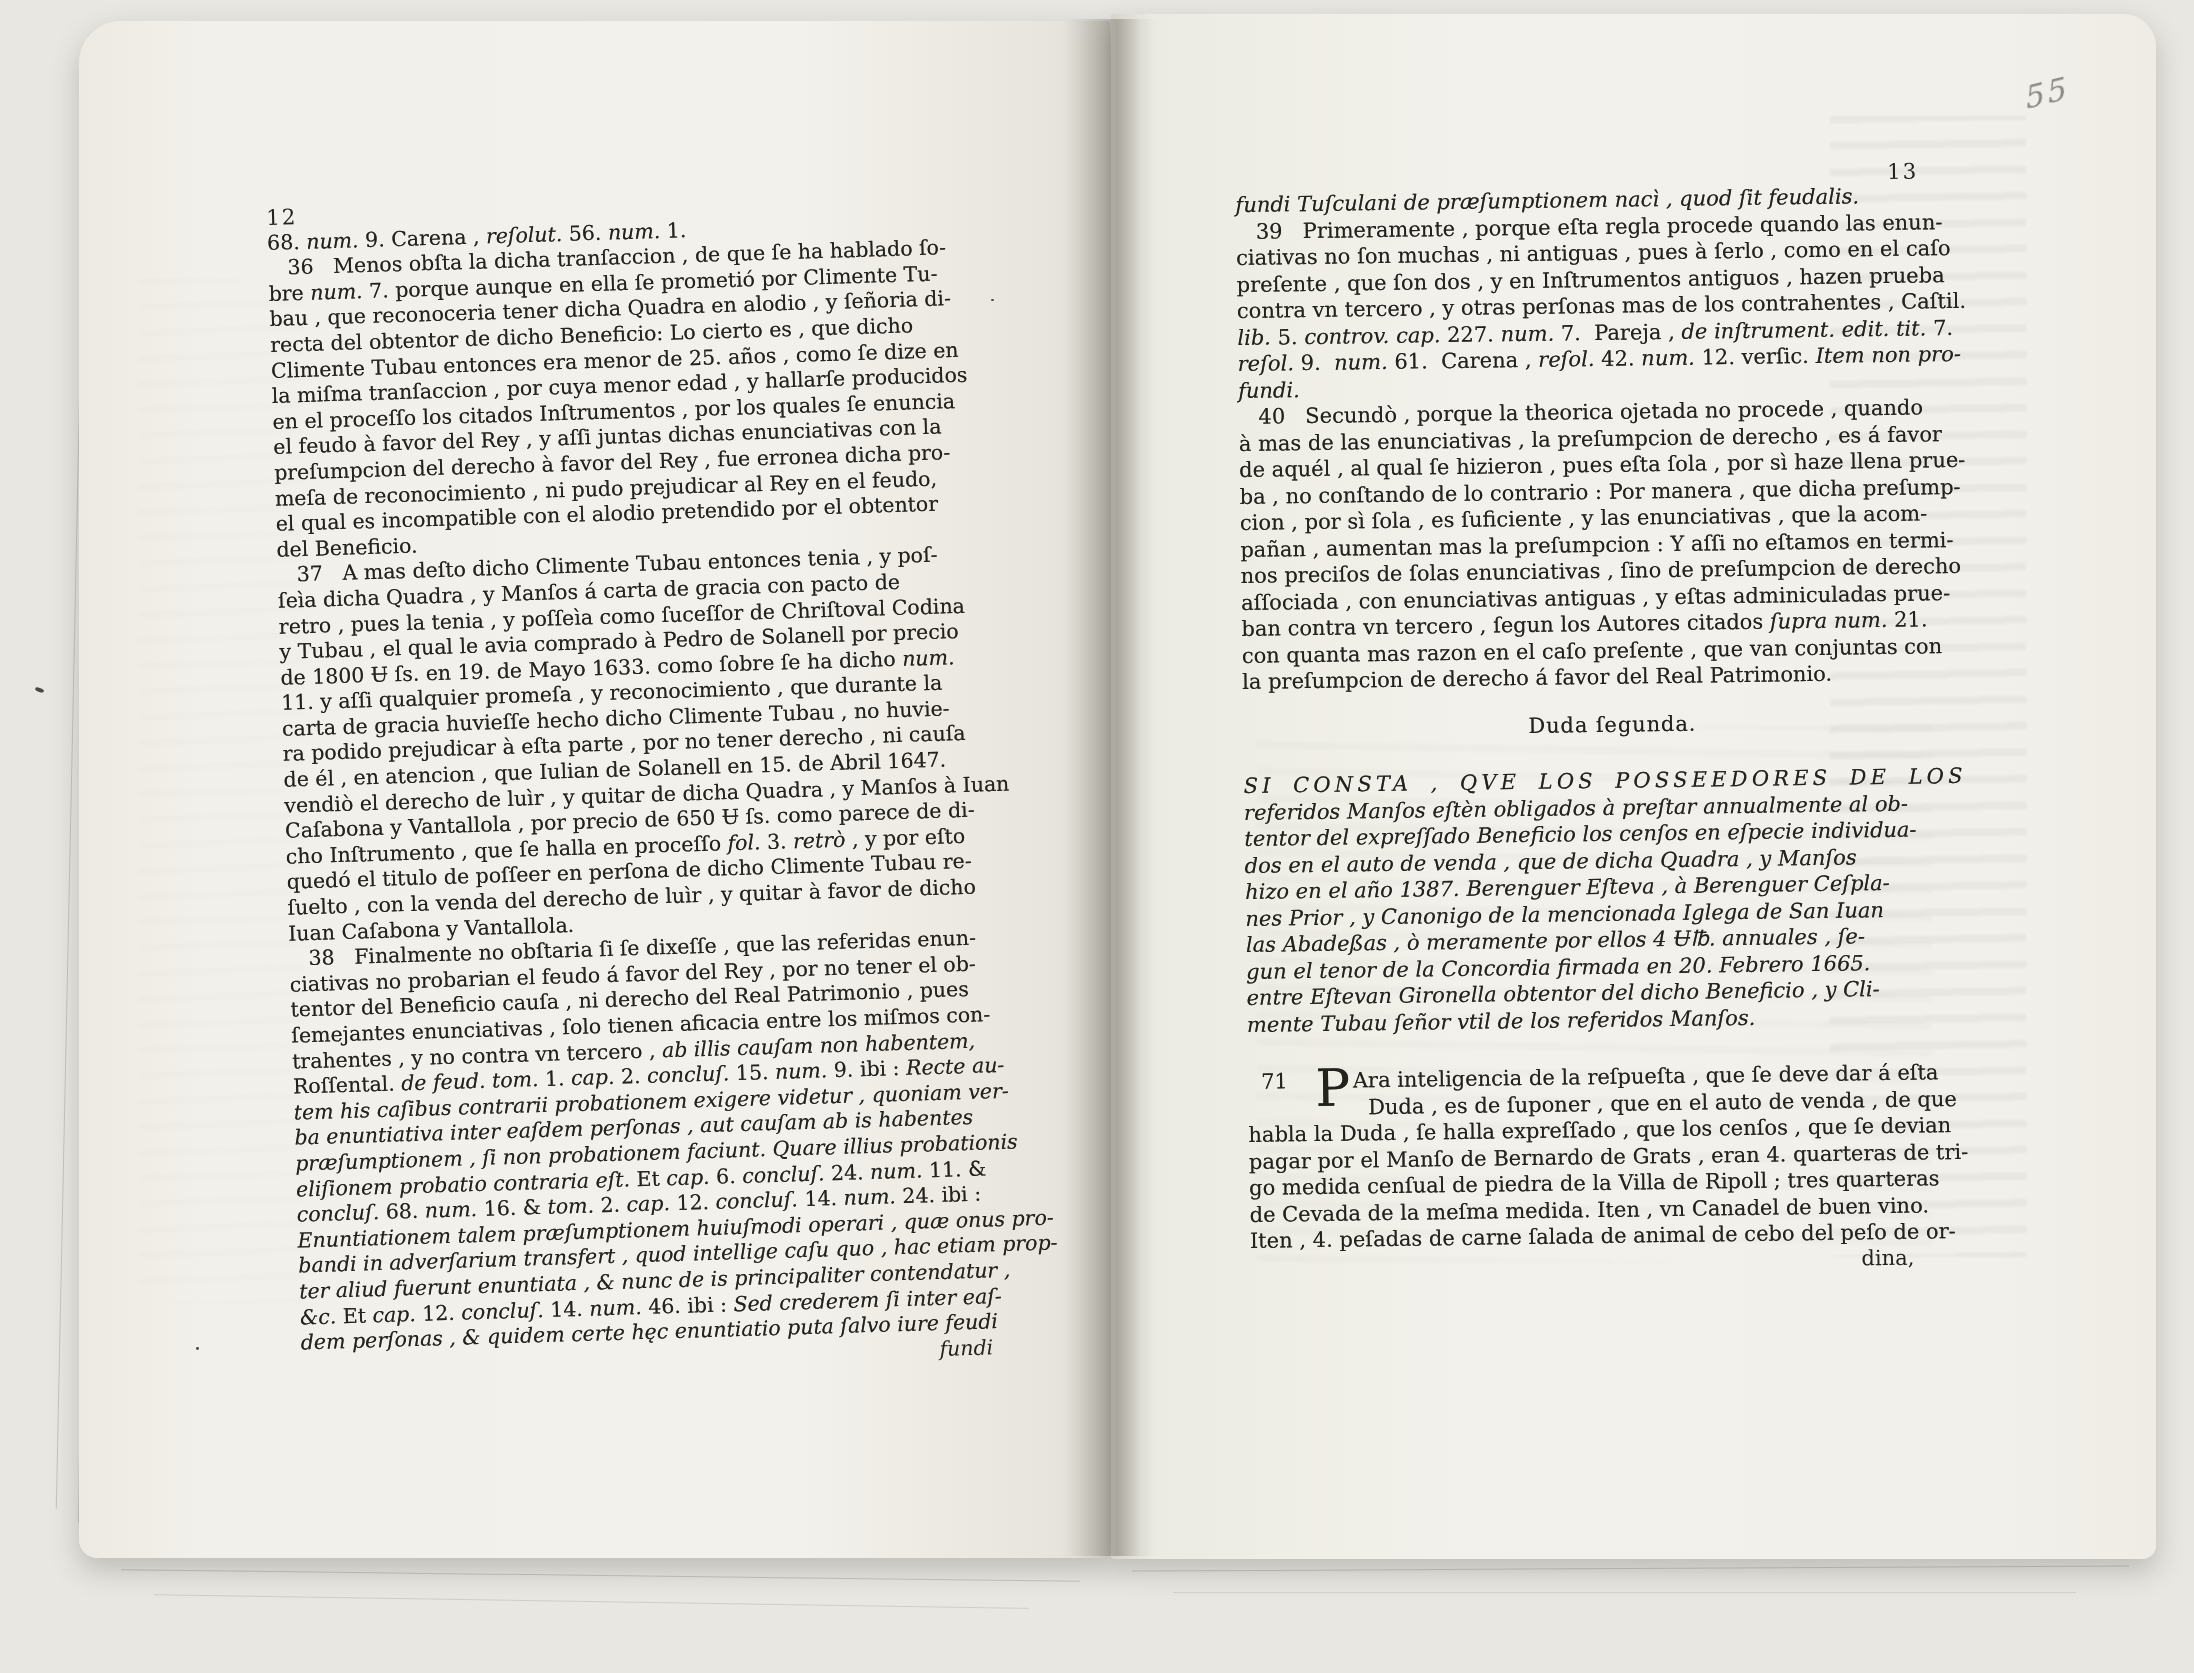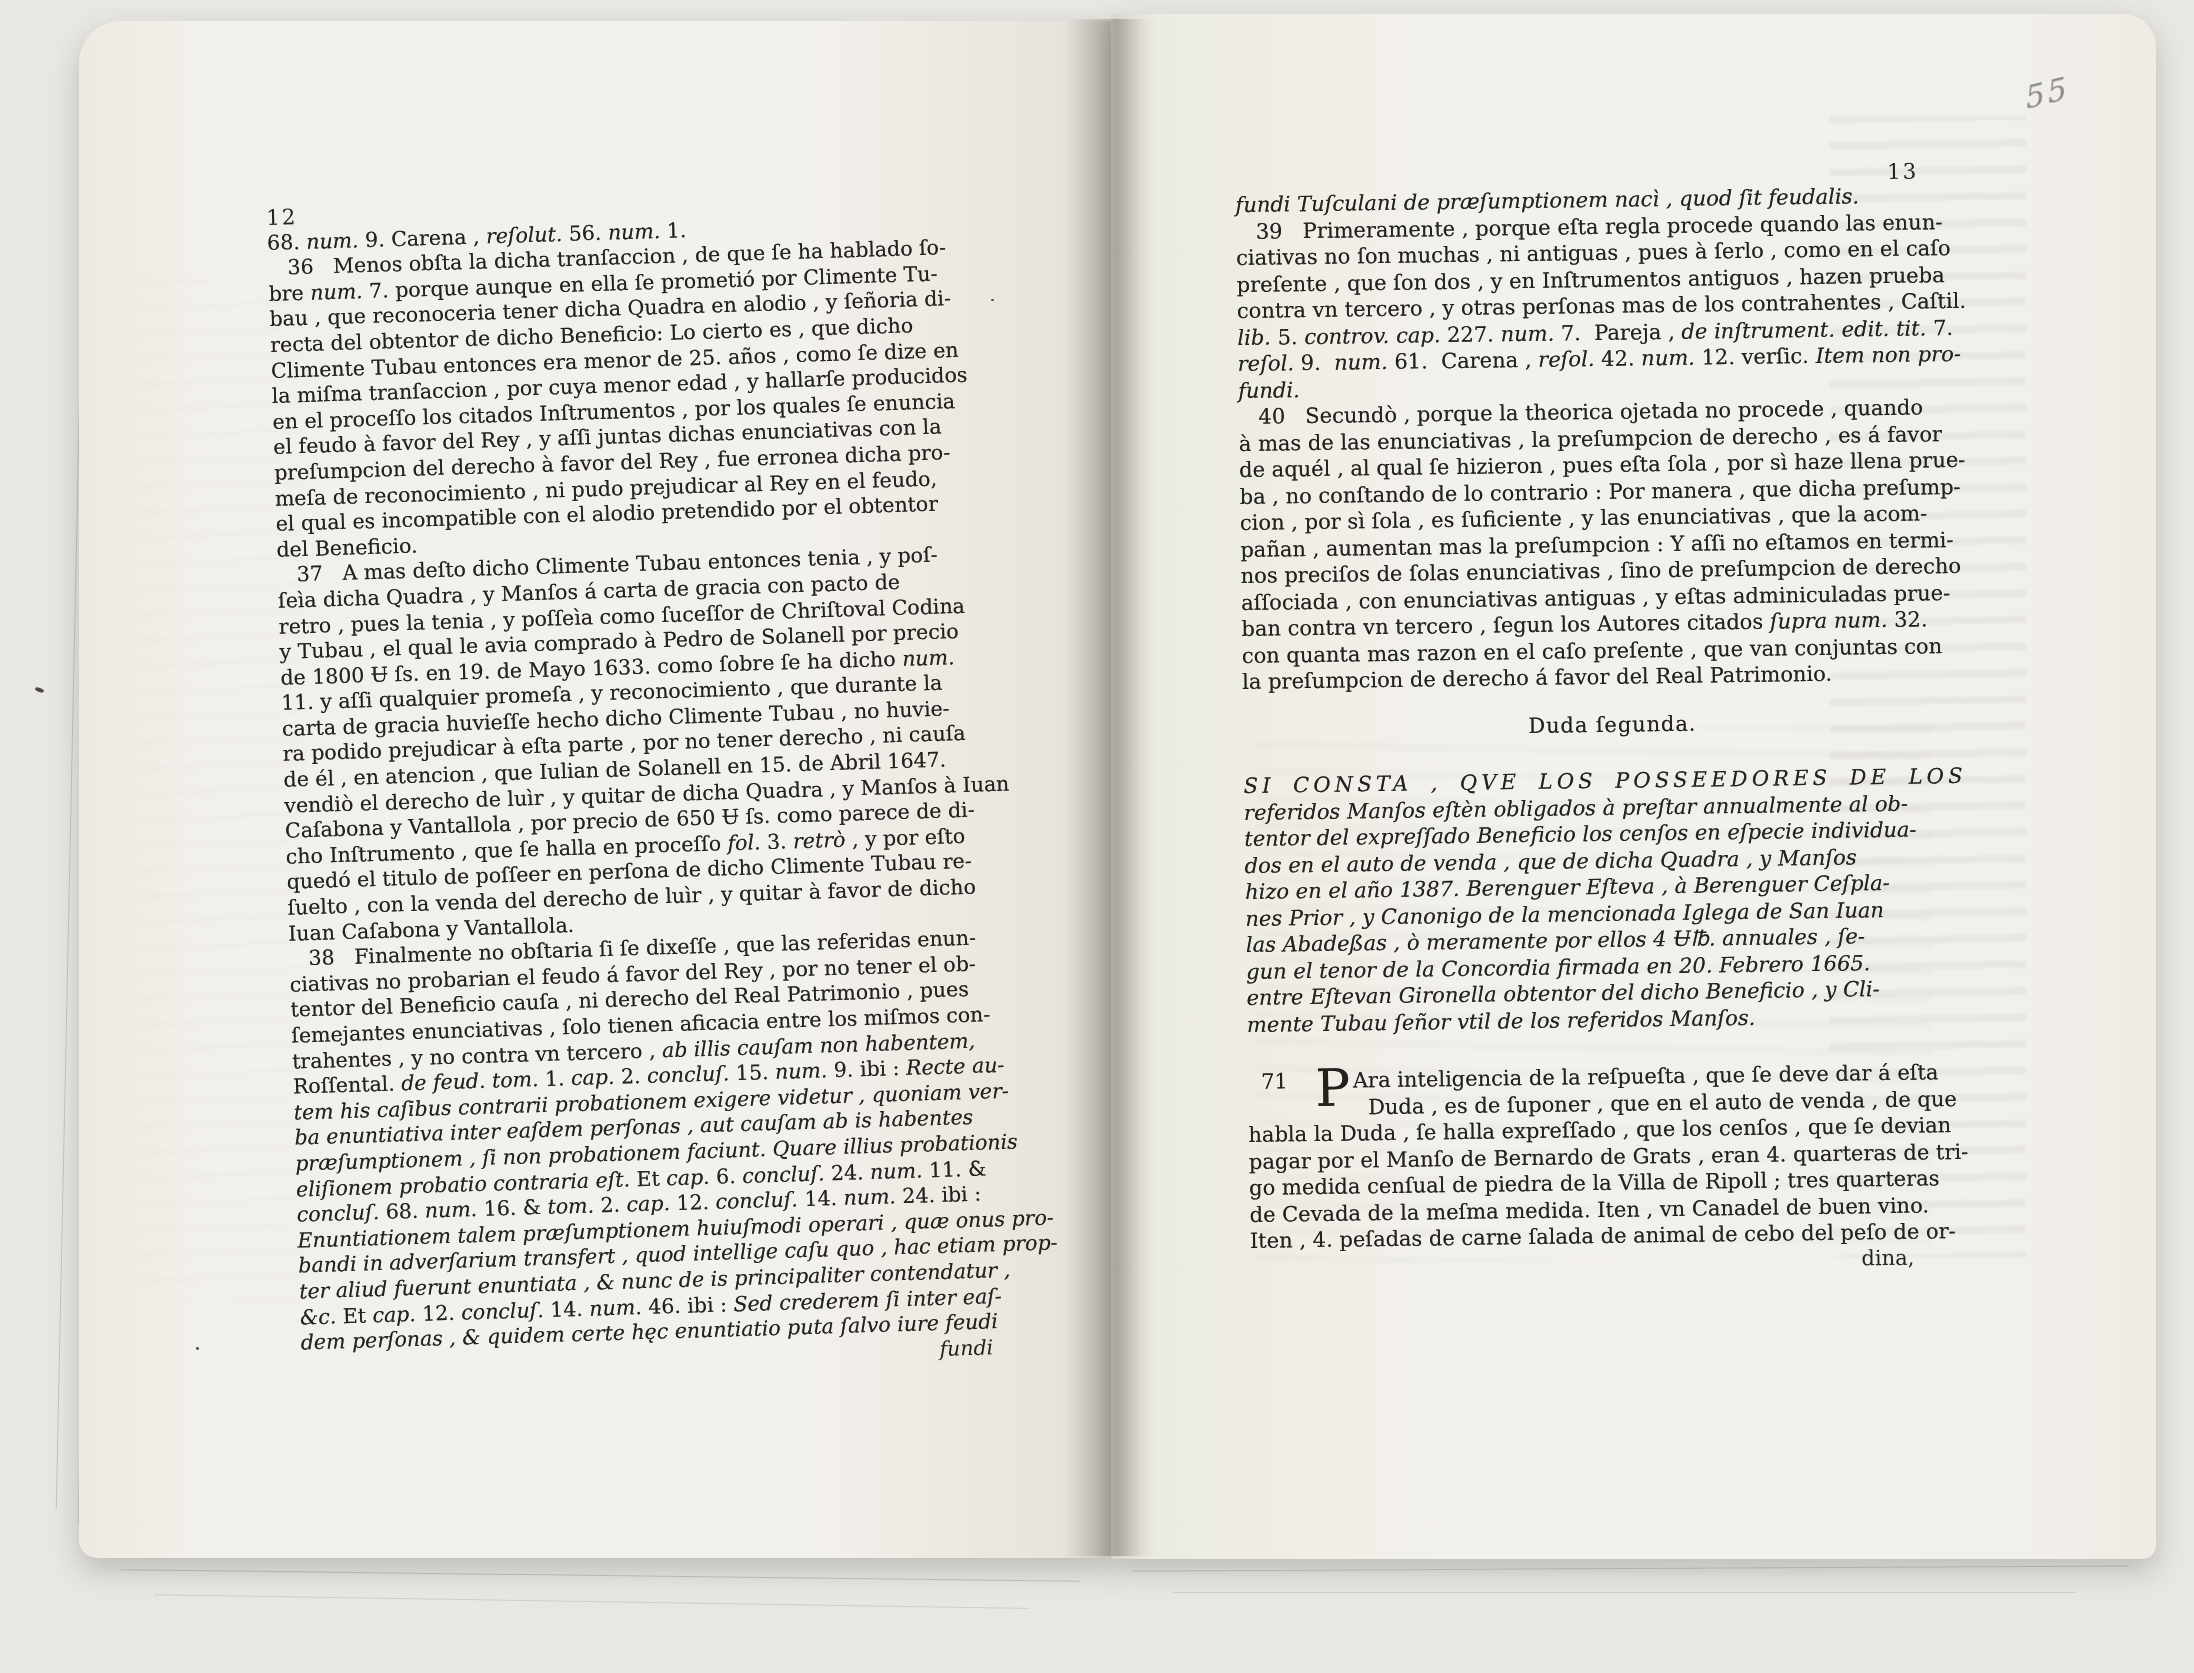--- a/index.html
+++ b/index.html
@@ -149,21 +149,21 @@
           <div class="line"><span class="s-i">reſol.</span><span class="s-r"> 9.  </span><span class="s-i">num.</span><span class="s-r"> 61.  Carena , </span><span class="s-i">reſol.</span><span class="s-r"> 42. </span><span class="s-i">num.</span><span class="s-r"> 12. verſic. </span><span class="s-i">Item non pro-</span></div>
           <div class="line"><span class="s-i">fundi.</span></div>
           <div class="line"><span class="s-r">   40   Secundò , porque la theorica ojetada no procede , quando</span></div>
           <div class="line"><span class="s-r">à mas de las enunciativas , la preſumpcion de derecho , es á favor</span></div>
           <div class="line"><span class="s-r">de aquél , al qual ſe hizieron , pues eſta ſola , por sì haze llena prue-</span></div>
           <div class="line"><span class="s-r">ba , no conſtando de lo contrario : Por manera , que dicha preſump-</span></div>
           <div class="line"><span class="s-r">cion , por sì ſola , es ſuficiente , y las enunciativas , que la acom-</span></div>
           <div class="line"><span class="s-r">pañan , aumentan mas la preſumpcion : Y aſſi no eſtamos en termi-</span></div>
           <div class="line"><span class="s-r">nos preciſos de ſolas enunciativas , ſino de preſumpcion de derecho</span></div>
           <div class="line"><span class="s-r">aſſociada , con enunciativas antiguas , y eſtas adminiculadas prue-</span></div>
-          <div class="line"><span class="s-r">ban contra vn tercero , ſegun los Autores citados </span><span class="s-i">ſupra num.</span><span class="s-r"> 32.</span></div>
+          <div class="line"><span class="s-r">ban contra vn tercero , ſegun los Autores citados </span><span class="s-i">ſupra num.</span><span class="s-r"> 21.</span></div>
           <div class="line"><span class="s-r">con quanta mas razon en el caſo preſente , que van conjuntas con</span></div>
           <div class="line"><span class="s-r">la preſumpcion de derecho á favor del Real Patrimonio.</span></div>
           <div class="line heading"><span class="s-r">Duda ſegunda.</span></div>
           <div class="line caps"><span class="s-r">SI CONSTA , QVE LOS POSSEEDORES DE LOS</span></div>
           <div class="line itsec"><span class="s-i">referidos Manſos eſtèn obligados à preſtar annualmente al ob-</span></div>
           <div class="line itsec"><span class="s-i">tentor del expreſſado Beneficio los cenſos en eſpecie individua-</span></div>
           <div class="line itsec"><span class="s-i">dos en el auto de venda , que de dicha Quadra , y Manſos</span></div>
           <div class="line itsec"><span class="s-i">hizo en el año 1387. Berenguer Eſteva , à Berenguer Ceſpla-</span></div>
           <div class="line itsec"><span class="s-i">nes Prior , y Canonigo de la mencionada Iglega de San Iuan</span></div>
           <div class="line itsec"><span class="s-i">las Abadeßas , ò meramente por ellos 4 Ʉ℔. annuales , ſe-</span></div>

